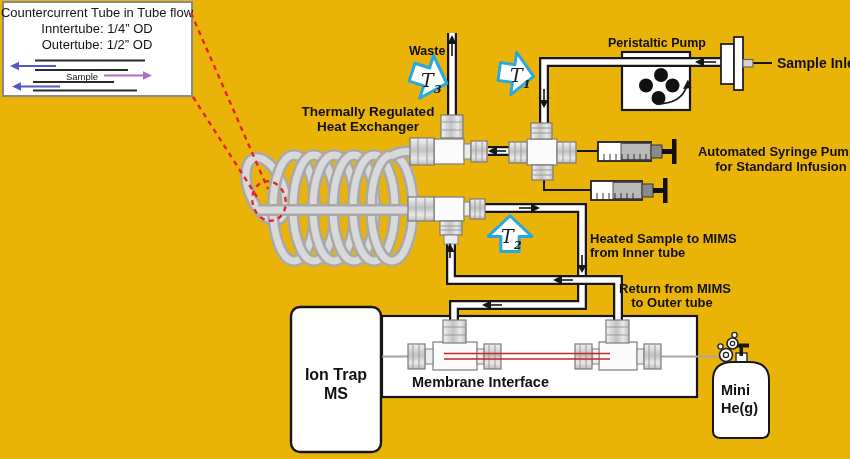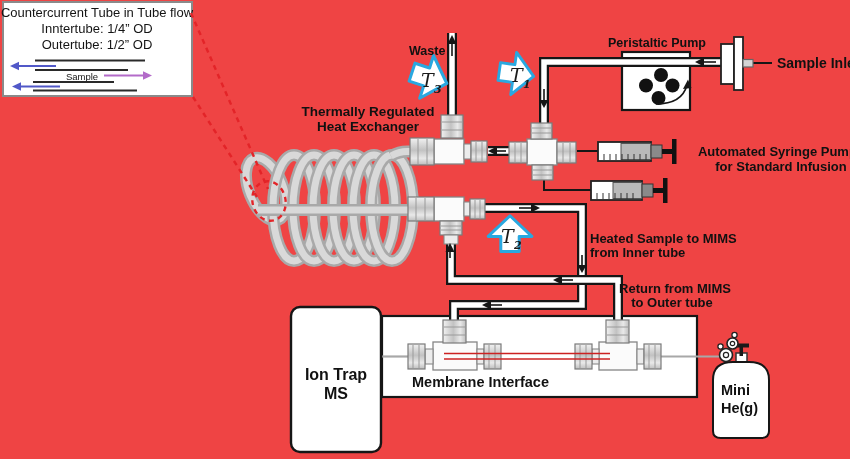--- a/index.html
+++ b/index.html
@@ -1,16 +1,16 @@
 <!DOCTYPE html>
 <html style="--arrow_blue: #29a8e0; --tube_red: #cc2222; --callout_red: #e32428; --inset_blue: #5158c8; --inset_purple: #b36bc9;"><head>
 <meta charset="utf-8">
 <style>
   html,body{margin:0;padding:0;background:#fff;}
-  .stage{position:relative;width:850px;height:459px;background:#ef4444;overflow:hidden;
+  .stage{position:relative;width:850px;height:459px;background:#eab308;overflow:hidden;
          font-family:"Liberation Sans",sans-serif;}
   svg{display:block}
   .tube{stroke:#161616;stroke-width:10;fill:none;stroke-linejoin:miter}
   .tube-core{stroke:#ffffff;stroke-width:5.5;fill:none;stroke-linejoin:miter}
   .thin{stroke:#161616;stroke-width:2;fill:none}
   .grayline{stroke:#a8a8a8;stroke-width:2.2;fill:none}
   .whitebox{fill:#ffffff;stroke:#161616;stroke-width:2.2}
   .fbody{fill:#fbfbfb;stroke:#858585;stroke-width:1.3}
   .nut{fill:url(#gnutH);stroke:#7a7a7a;stroke-width:1.2}
   .nutv{fill:url(#gnutV);stroke:#7a7a7a;stroke-width:1.2}

